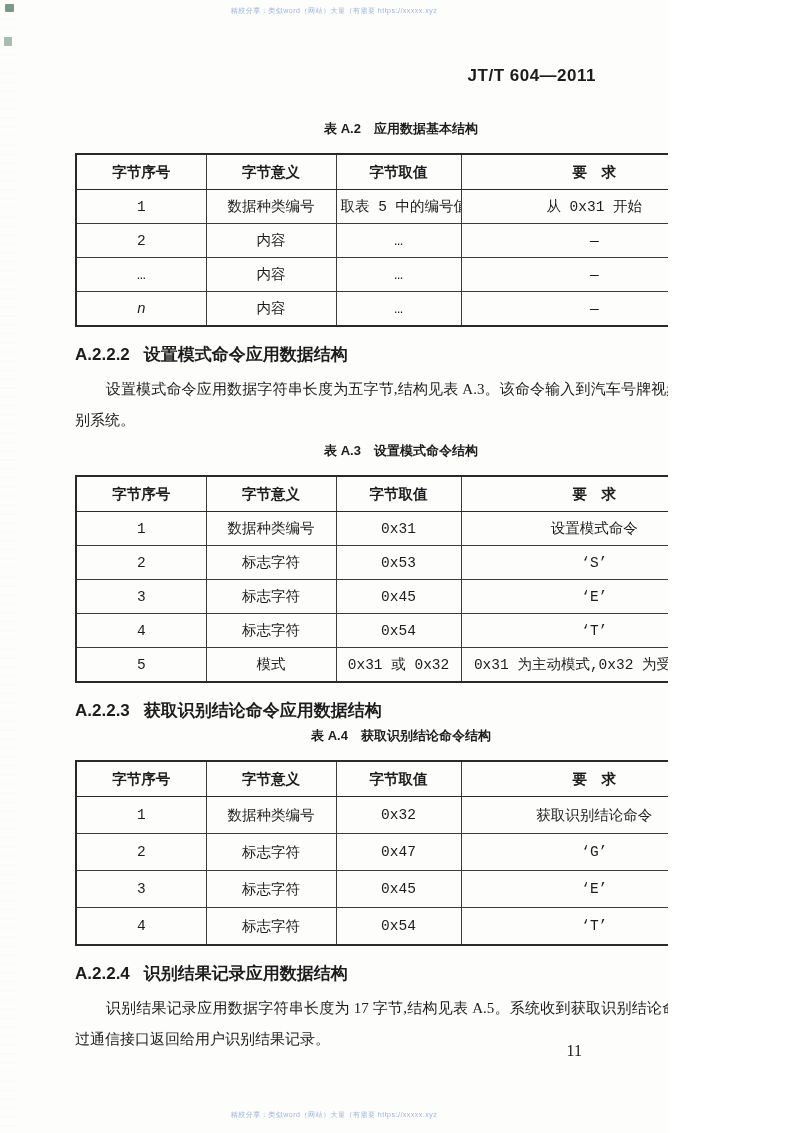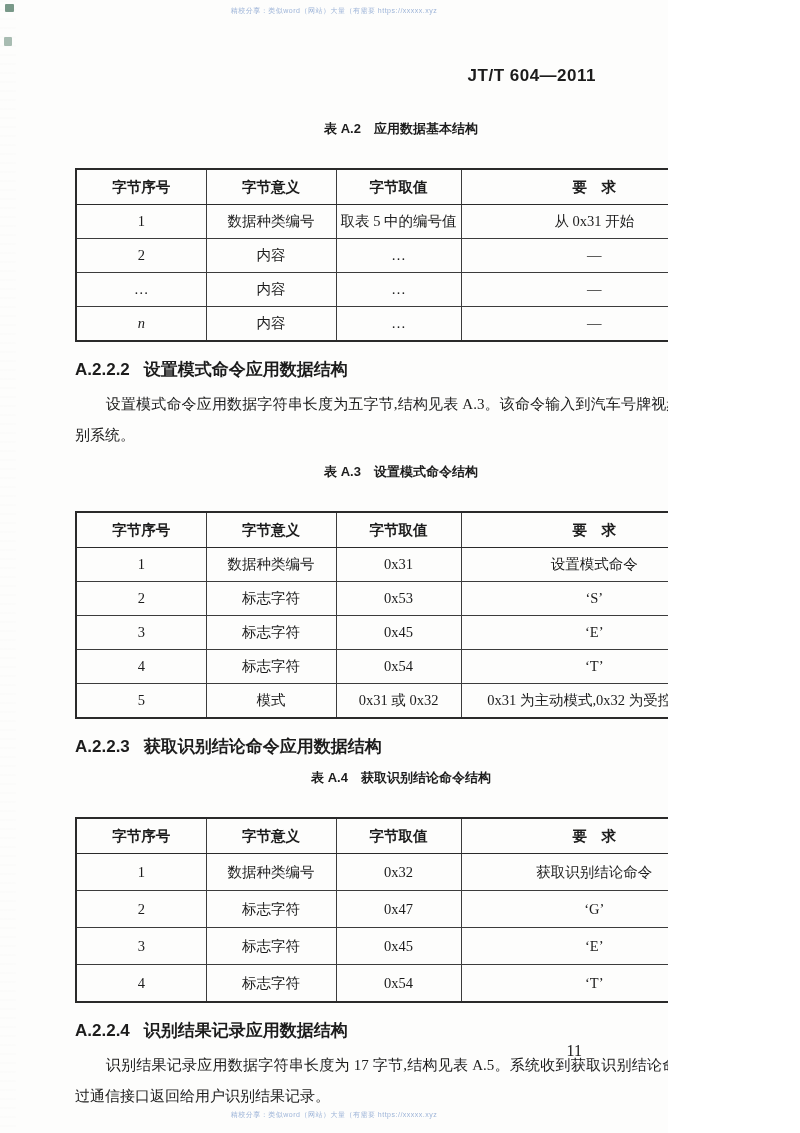--- a/index.html
+++ b/index.html
@@ -12,23 +12,23 @@
   .artifact.a2{left:4px;top:37px;width:8px;height:9px;background:#6f9181;opacity:.6;}
   .watermark{position:absolute;left:0;width:100%;text-align:center;color:#9db4d8;
         font-size:7px;letter-spacing:.5px;font-family:"Liberation Sans","DejaVu Sans",sans-serif;}
   .watermark.top{top:6px;}
   .watermark.bottom{top:1110px;}
   .doc-header{position:absolute;top:66px;right:72px;font-family:"Liberation Sans","DejaVu Sans",sans-serif;
         font-weight:bold;font-size:17px;letter-spacing:.5px;}
   .content{position:absolute;left:0;top:0;width:800px;padding:118px 73px 0 75px;box-sizing:border-box;}
   .caption{text-align:center;font-family:"Liberation Sans","DejaVu Sans",sans-serif;
         font-weight:bold;font-size:13px;line-height:22px;}
-  .caption.gap{margin-top:10px;}
-  table{border-collapse:collapse;table-layout:fixed;width:652px;margin-top:28px;
-        border:2px solid #2a2a2a;}
+  .caption.gap{margin-top:4px;}
+  table{border-collapse:collapse;table-layout:fixed;width:652px;margin-top:13px;
+        border:2px solid #2a2a2a;font-family:Liberation Mono, monospace;}
   col.c1{width:130px;}col.c2{width:130px;}col.c3{width:125px;}col.c4{width:267px;}
   th,td{border:1px solid #3c3c3c;text-align:center;vertical-align:middle;
         font-size:14.5px;padding:0 4px;overflow:hidden;white-space:nowrap;}
   th{height:34px;font-weight:bold;border-bottom:1.5px solid #2a2a2a;}
   td{height:33px;font-weight:normal;}
   table.rows-tall td{height:36px;}
   .sec-heading{margin-top:18px;font-family:"Liberation Sans","DejaVu Sans",sans-serif;
         font-weight:bold;font-size:17px;line-height:20px;}
   .sec-heading .sec-title{margin-left:14px;}
   .body-text{margin:9px 0 0 0;font-size:15px;line-height:31px;text-align:justify;

